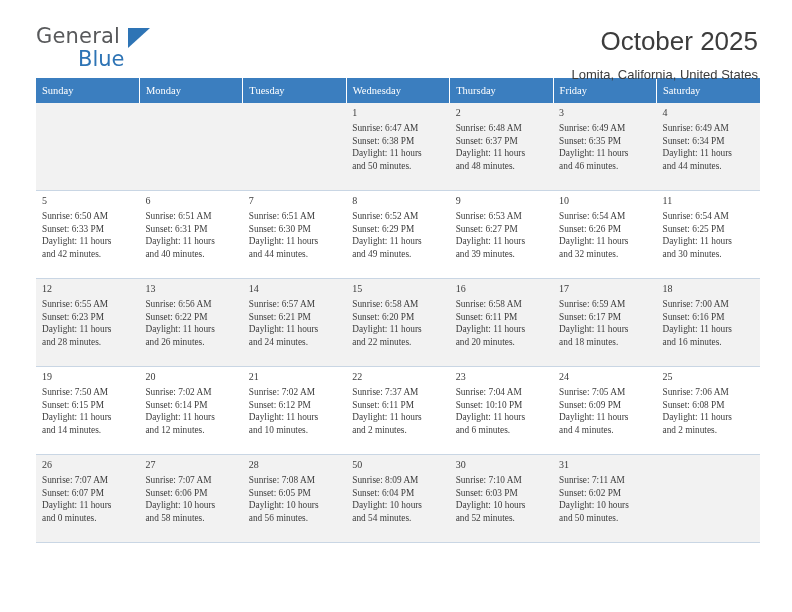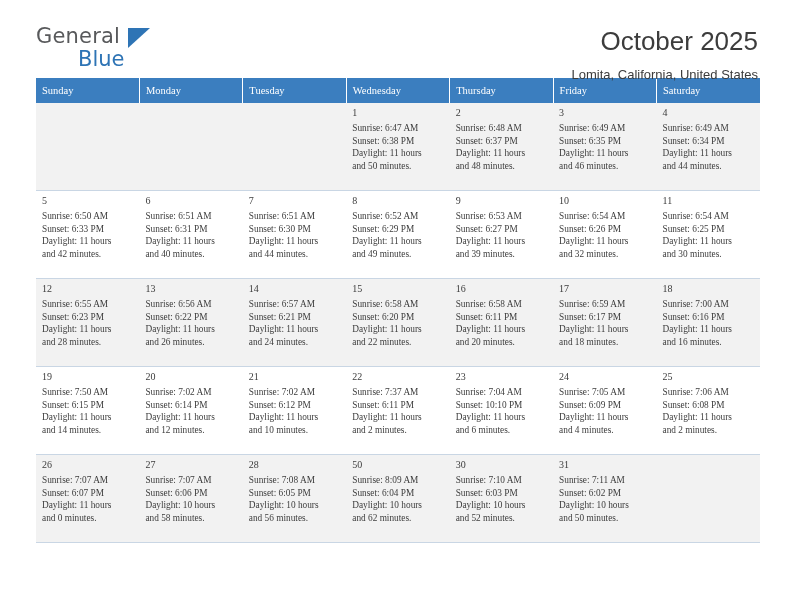--- a/index.html
+++ b/index.html
@@ -410,21 +410,21 @@
               <div>Daylight: 10 hours</div>
               <div>and 56 minutes.</div>
             </div>
           </td>
           <td>
             <span class="daynum">50</span>
             <div class="info">
               <div>Sunrise: 8:09 AM</div>
               <div>Sunset: 6:04 PM</div>
               <div>Daylight: 10 hours</div>
-              <div>and 62 minutes.</div>
+              <div>and 54 minutes.</div>
             </div>
           </td>
           <td>
             <span class="daynum">30</span>
             <div class="info">
               <div>Sunrise: 7:10 AM</div>
               <div>Sunset: 6:03 PM</div>
               <div>Daylight: 10 hours</div>
               <div>and 52 minutes.</div>
             </div>

